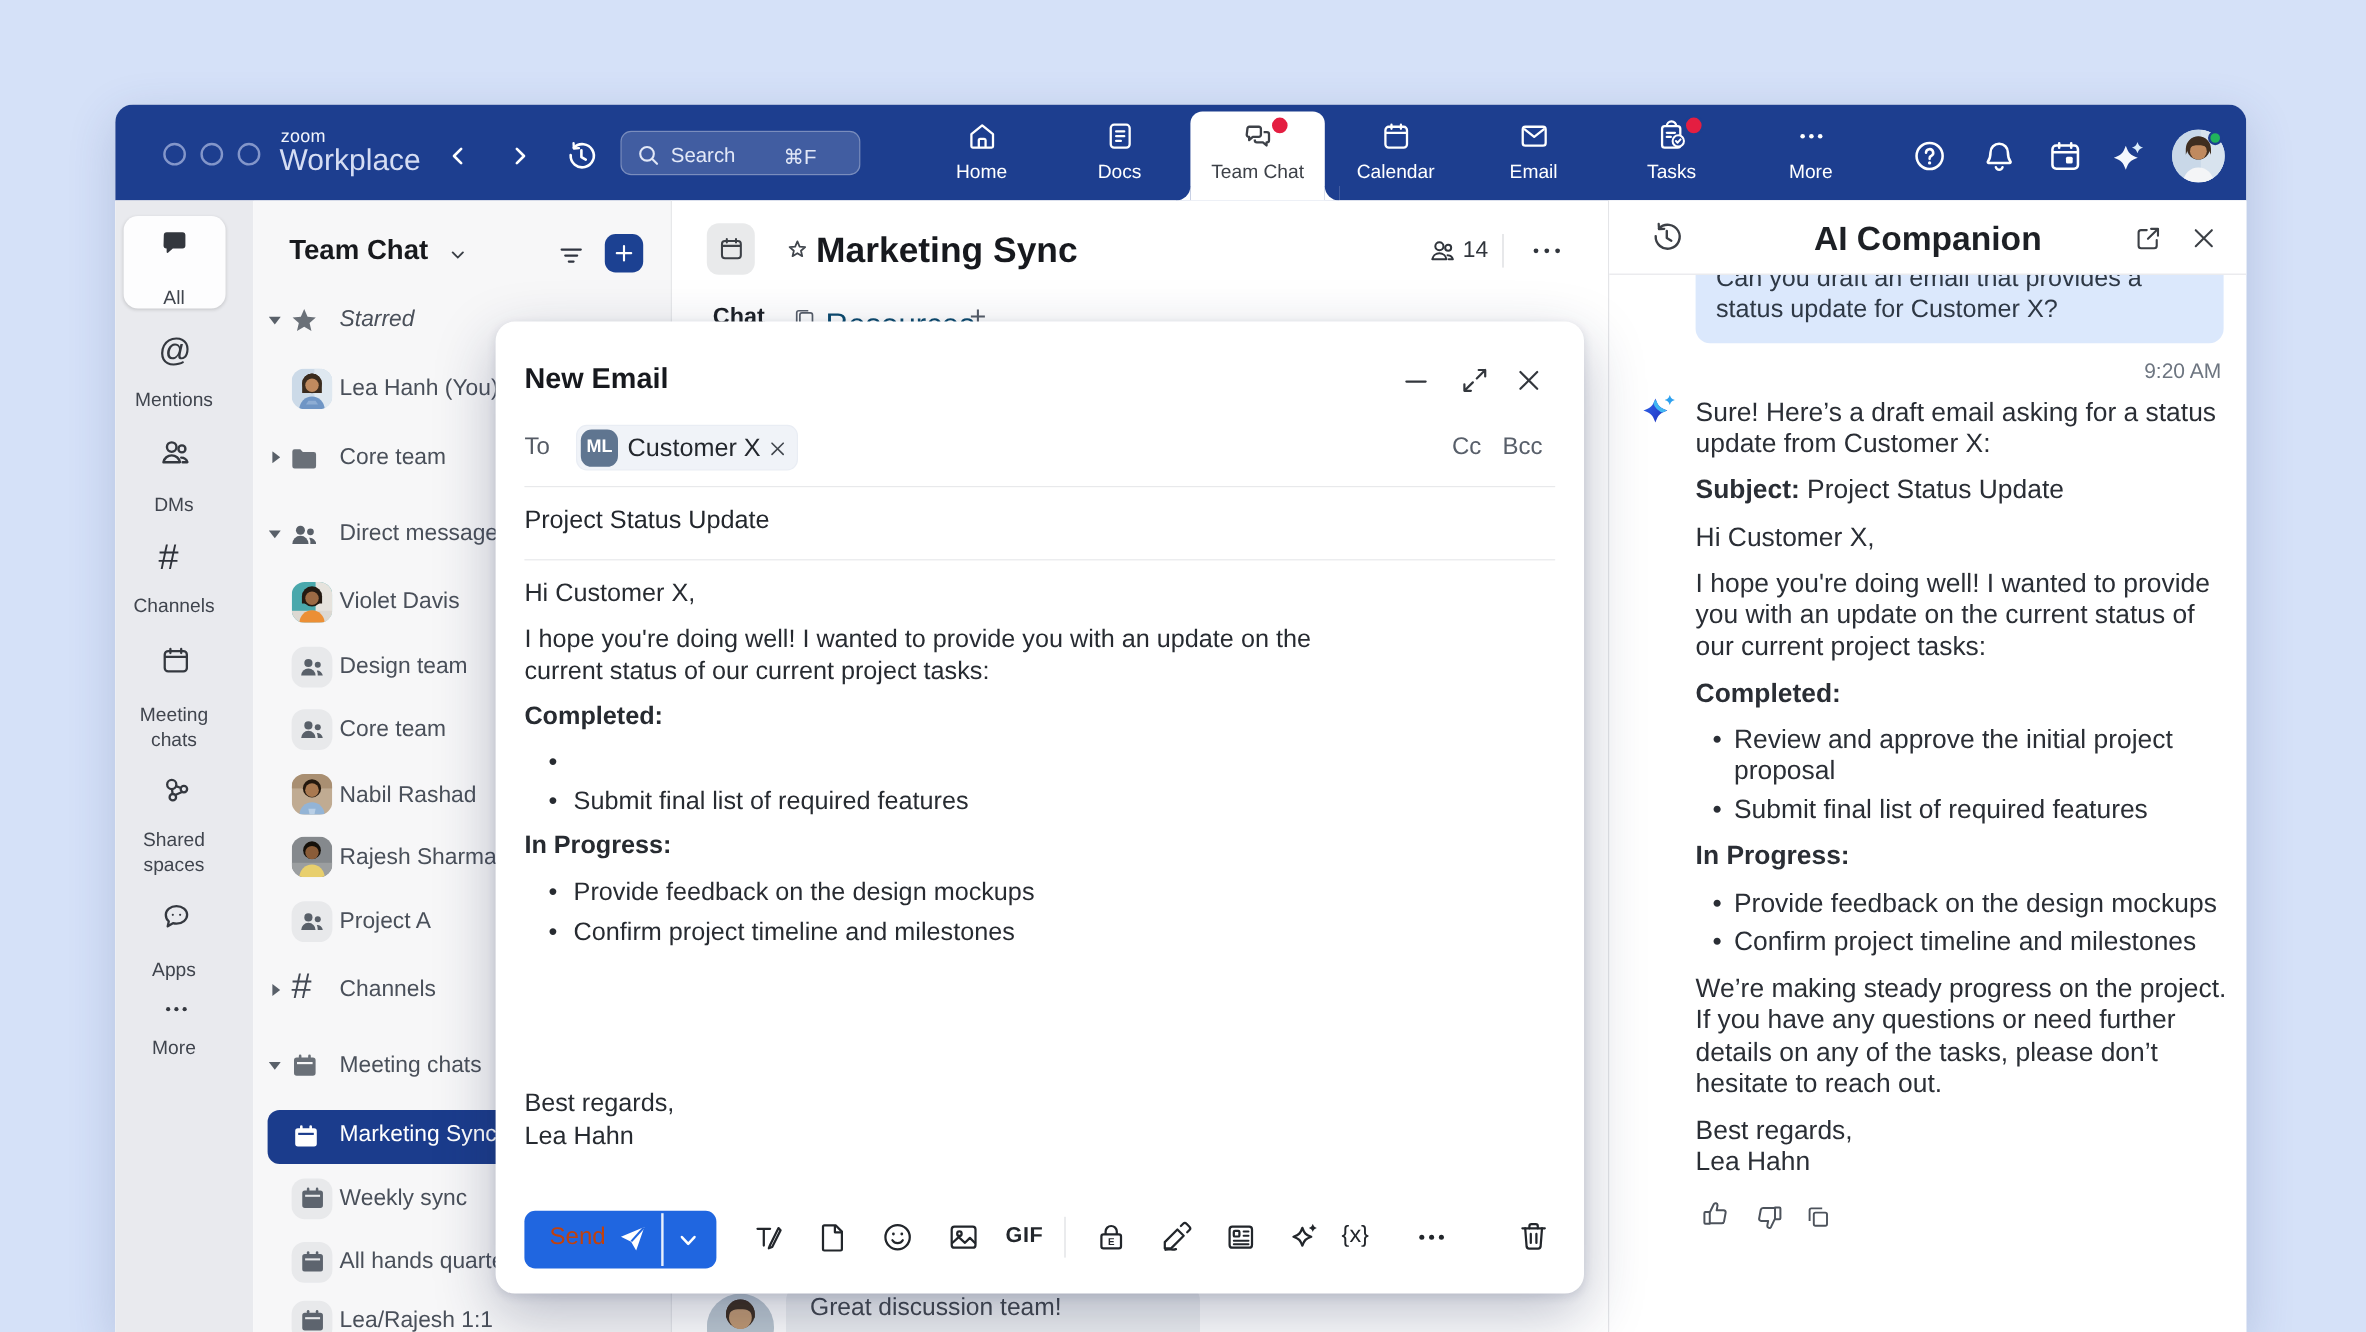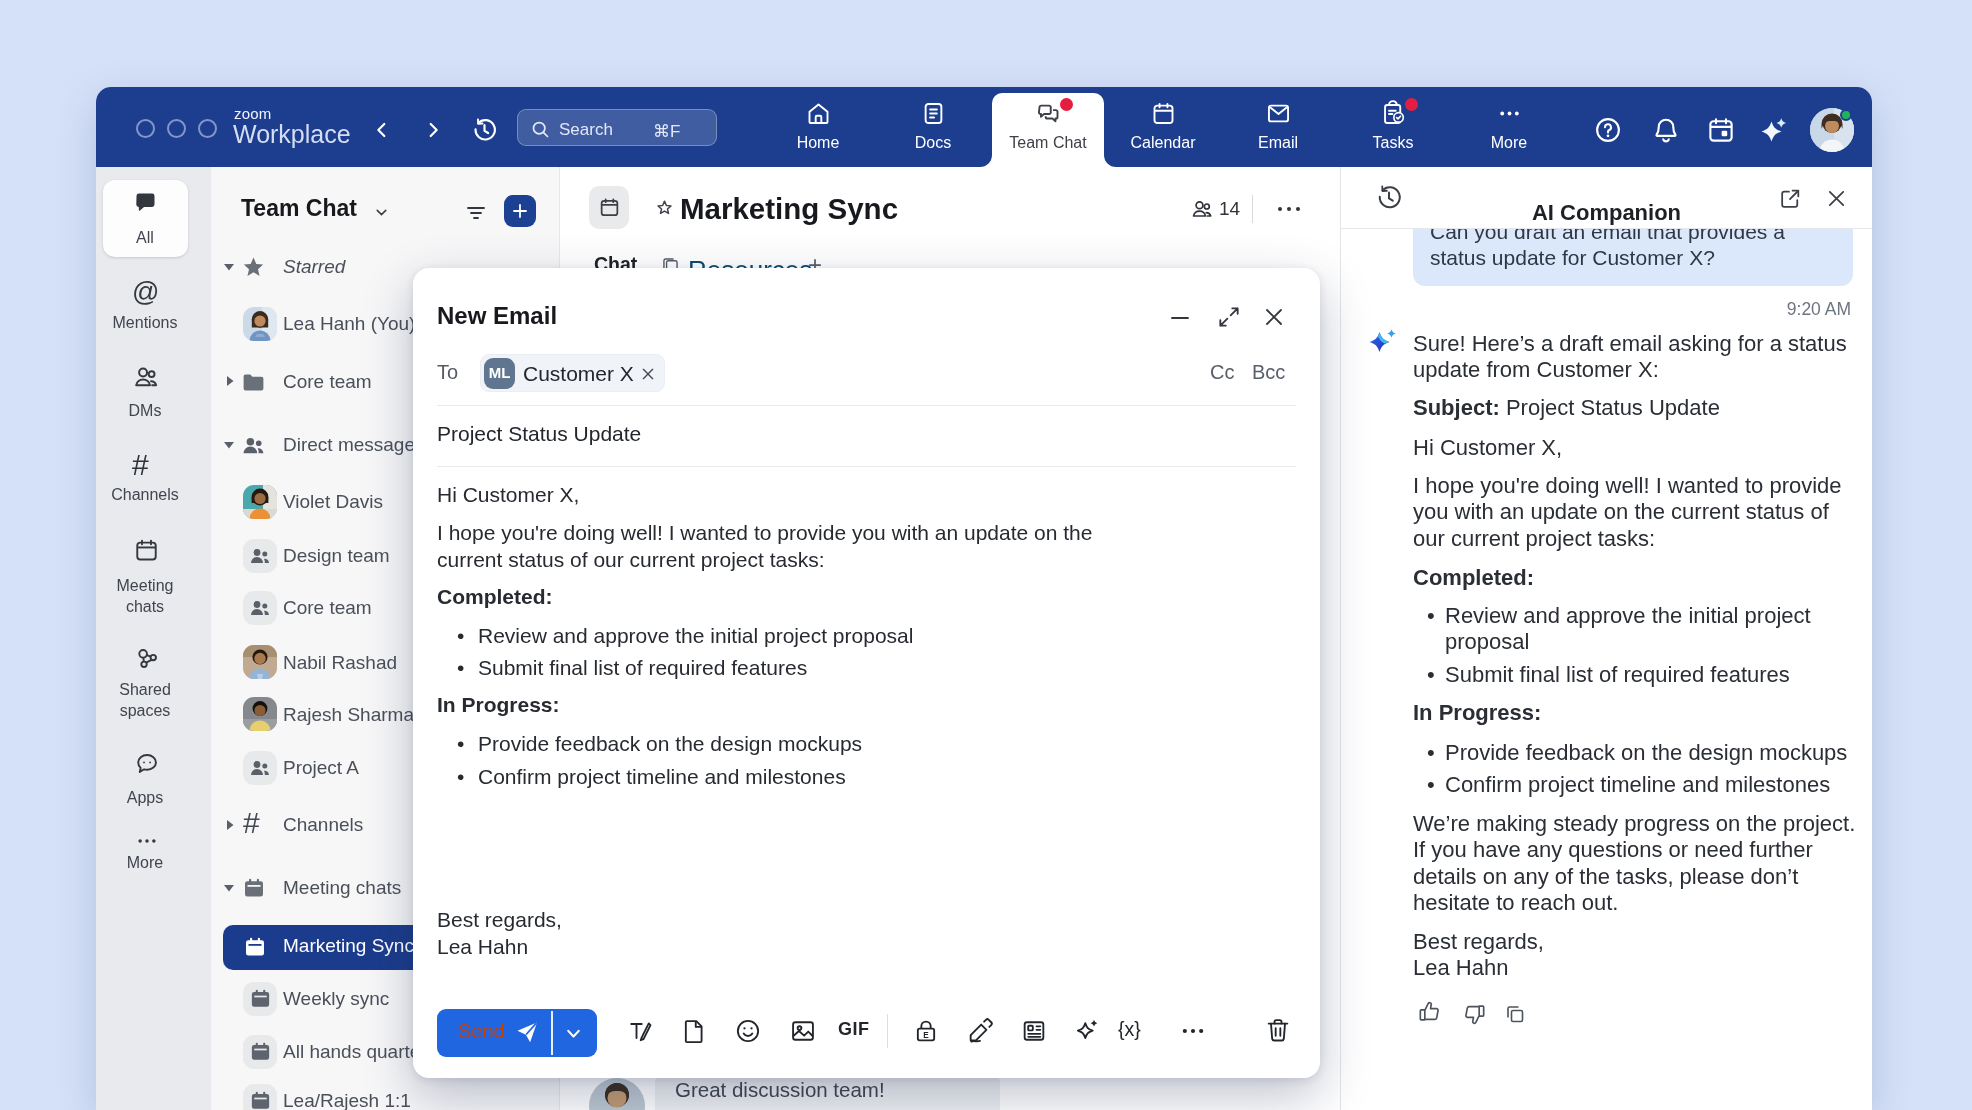--- a/index.html
+++ b/index.html
@@ -13,21 +13,21 @@
   .logo-zoom { position:absolute; left:138px; top:18px; color:#f2f5fc; font-size:15px; font-weight:400; letter-spacing:.2px; }
   .logo-wp { position:absolute; left:137px; top:33px; color:#d5ddf3; font-size:25px; font-weight:400; }
   .navbtn { position:absolute; top:0; height:80px; color:#fff; text-align:center; }
   .navbtn .lbl { font-size:16px; margin-top:3px; }
   .tab-active { position:absolute; left:896px; top:6px; width:112px; height:74px; background:#fff; border-radius:10px 10px 0 0; }
   .fillet { position:absolute; width:12px; height:12px; top:155px; background:#fff; }
   .fillet .in { position:absolute; width:12px; height:12px; background:#1d3e8f; }
   .searchbar { position:absolute; left:421px; top:22px; width:200px; height:37px; background:rgba(255,255,255,.16); border:1px solid rgba(255,255,255,.30); border-radius:9px; color:#dbe3f6; font-size:17px; }
   
   .rail { position:absolute; left:0; top:80px; width:115px; height:943px; background:#e9eaee; }
-  .rail .item { position:absolute; left:0; width:115px; text-align:center; color:#40454e; font-size:16px; }
+  .rail .item { position:absolute; left:0; width:115px; text-align:center; color:#40454e; font-size:16px;margin-top:11px; }
   .all-card { position:absolute; left:7px; top:13px; width:85px; height:77px; background:#fdfdfe; border-radius:12px; box-shadow:0 1px 3px rgba(0,0,0,.14); }
   
   .chanlist { position:absolute; left:115px; top:80px; width:349px; height:943px; background:#f7f7f8; border-right:1px solid #e7e8ea; }
   .cl-head { position:absolute; left:20px; top:18px; color:#17191d; font-size:23px; font-weight:700; }
   .sq { position:absolute; width:34px; height:34px; border-radius:11px; overflow:hidden; }
   .row-sel { background:#1b3c8c; }
   
   .main { position:absolute; left:464px; top:80px; width:780px; height:943px; background:#fff; }
   
   .ai { position:absolute; left:1244px; top:80px; width:532px; height:943px; background:#fff; border-left:1px solid #e4e5e8; }
@@ -460,21 +460,21 @@
           <rect x="8.5" y="8.5" width="11" height="11" rx="1.5"></rect>
           <path d="M5 15.5 v-9 a1.5 1.5 0 0 1 1.5-1.5 h9"></path>
         </svg>
     </div>
     <div class="ai-head">
       <svg class="abs" style="left:33px;top:16px;" width="30" height="30" viewBox="0 0 24 24" fill="none" stroke="#3c4046" stroke-width="1.6" stroke-linecap="round" stroke-linejoin="round">
           <path d="M6.8 5.9 A8 8 0 1 1 4.6 11"></path>
           <path d="M6.6 2.8 L6.8 6.4 L10.3 6.2" stroke-width="1.5"></path>
           <path d="M12 7.6 V12.3 L15 14.1"></path>
         </svg>
-      <div class="abs" style="left:0;top:33px;width:100%;text-align:center;font-size:22px;font-weight:700;color:#1d2025;">AI Companion</div>
+      <div class="abs" style="left:0;top:16px;width:100%;text-align:center;font-size:28px;font-weight:700;color:#1d2025;">AI Companion</div>
       <svg class="abs" style="left:437px;top:19px;" width="25" height="25" viewBox="0 0 24 24" fill="none" stroke="#3c4046" stroke-width="1.7" stroke-linecap="round" stroke-linejoin="round">
           <path d="M18.5 13.5 v4.5 a2 2 0 0 1 -2 2 H6 a2 2 0 0 1 -2-2 V7.5 a2 2 0 0 1 2-2 h4.5"></path>
           <path d="M14 4.5 h5.5 V10"></path>
           <path d="M19.2 4.8 L11.5 12.5"></path>
         </svg>
       <svg class="abs" style="left:484px;top:20px;" width="23" height="23" viewBox="0 0 24 24" fill="none" stroke="#3c4046" stroke-width="1.8" stroke-linecap="round">
           <path d="M5 5 L19 19 M19 5 L5 19"></path>
         </svg>
     </div>
   </div>
@@ -500,21 +500,20 @@
     </svg>
   <div class="abs" style="left:797px;top:93px;font-size:20px;color:#585f6a;">Cc</div>
   <div class="abs" style="left:839px;top:93px;font-size:20px;color:#585f6a;">Bcc</div>
   <div class="abs" style="left:24px;top:137px;width:859px;height:1px;background:#e8e9eb;"></div>
   <div class="abs" style="left:24px;top:154px;font-size:21px;color:#23272d;">Project Status Update</div>
   <div class="abs" style="left:24px;top:198px;width:859px;height:1px;background:#e8e9eb;"></div>
   <div class="mbody abs" style="left:24px;top:215px;">Hi Customer X,</div>
   <div class="mbody abs" style="left:24px;top:251px;line-height:27px;">I hope you're doing well! I wanted to provide you with an update on the<br>current status of our current project tasks:</div>
   <div class="mbody abs" style="left:24px;top:317px;font-weight:700;">Completed:</div>
   <div class="mbody abs" style="left:44px;top:356px;">•</div>
-  <div class="mbody abs" style="left:65px;top:356px;">Review and approve the initial project proposal</div>
   <div class="mbody abs" style="left:44px;top:388px;">•</div>
   <div class="mbody abs" style="left:65px;top:388px;">Submit final list of required features</div>
   <div class="mbody abs" style="left:24px;top:425px;font-weight:700;">In Progress:</div>
   <div class="mbody abs" style="left:44px;top:464px;">•</div>
   <div class="mbody abs" style="left:65px;top:464px;">Provide feedback on the design mockups</div>
   <div class="mbody abs" style="left:44px;top:497px;">•</div>
   <div class="mbody abs" style="left:65px;top:497px;">Confirm project timeline and milestones</div>
   <div class="mbody abs" style="left:24px;top:638px;line-height:27px;">Best regards,<br>Lea Hahn</div>
 
   <div class="abs" style="left:24px;top:741px;width:160px;height:48px;border-radius:9px;background:#2066e0;"></div>

